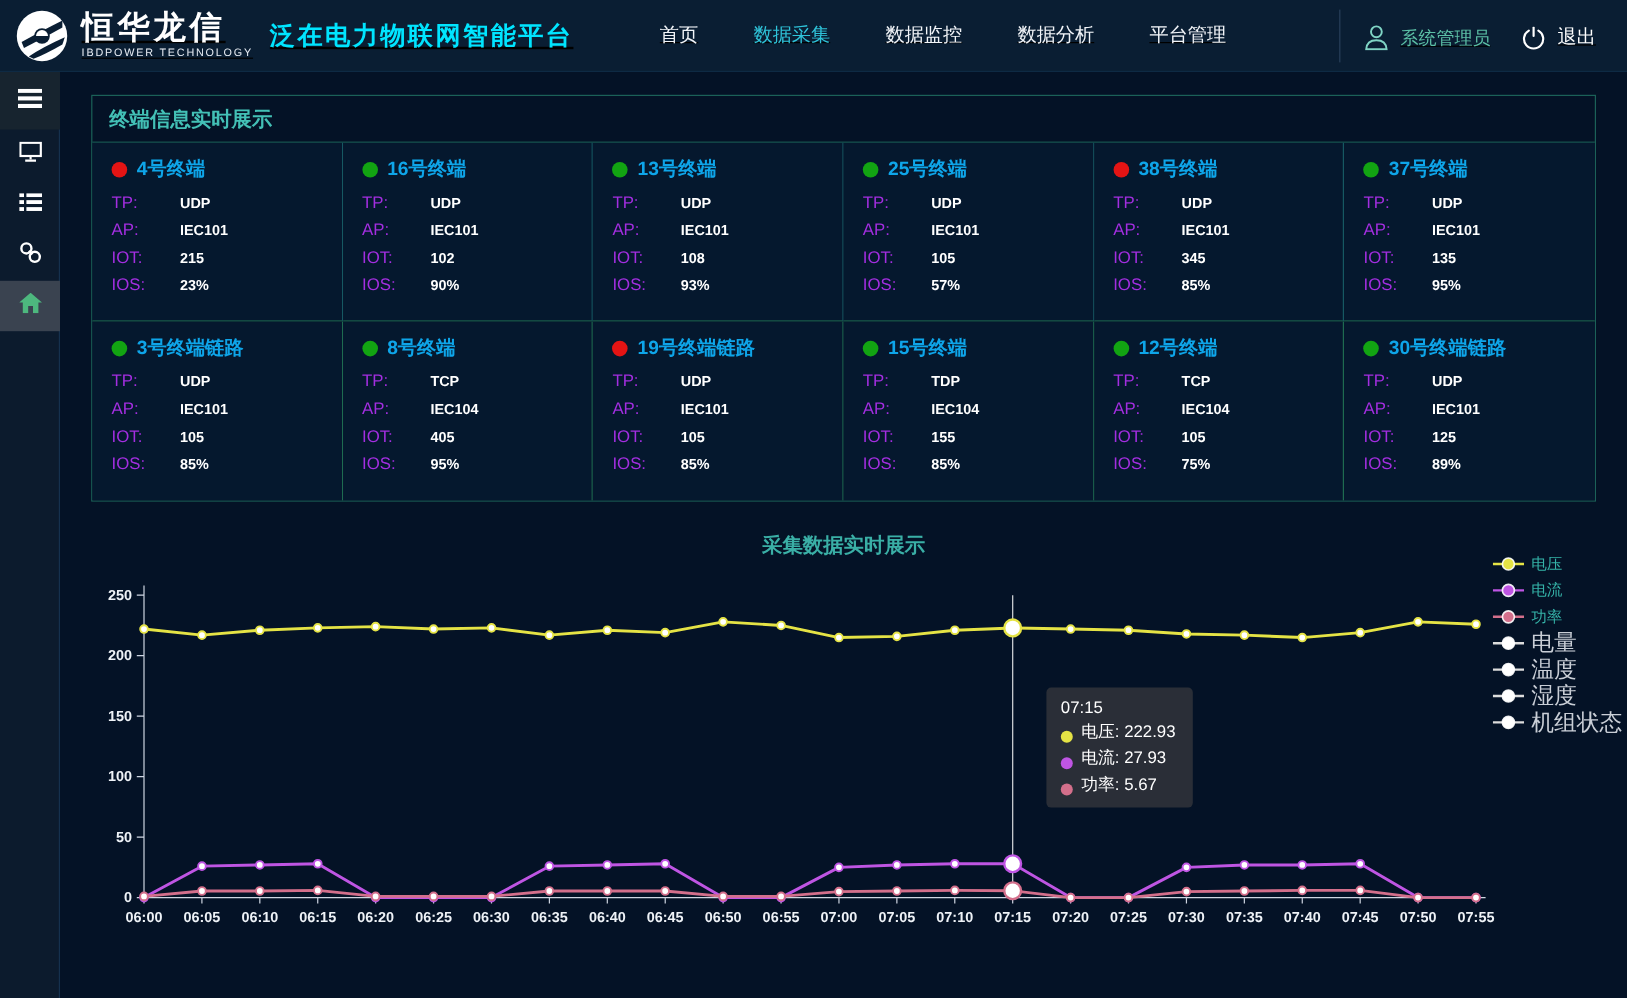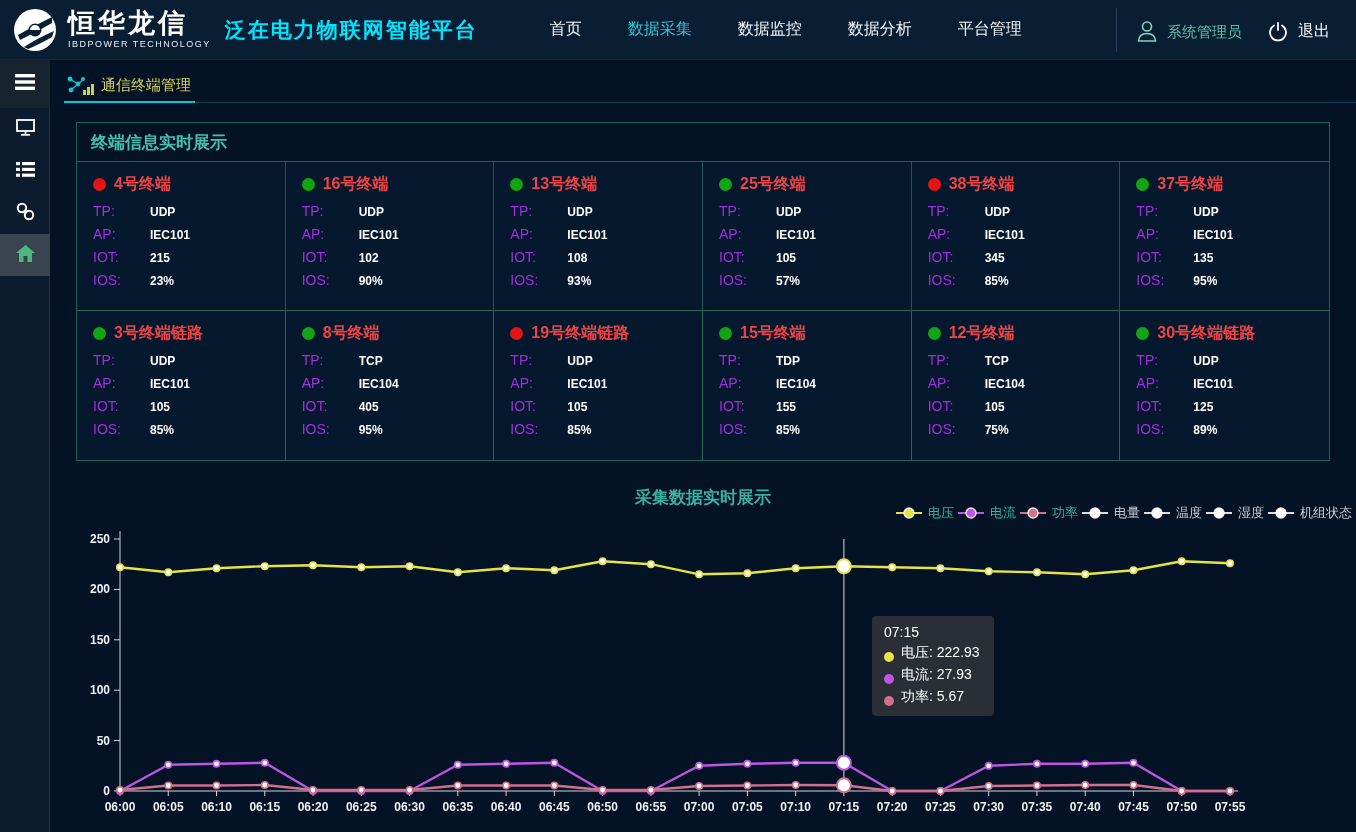--- a/index.html
+++ b/index.html
@@ -1,21 +1,21 @@
 <!DOCTYPE html>
 <html><head>
 <meta charset="utf-8">
 <style>
   * { margin:0; padding:0; box-sizing:border-box; }
   html,body { width:1356px; height:832px; overflow:hidden; background:#041226;
     font-family:"Liberation Sans","DejaVu Sans",sans-serif; }
 
   
   .header { position:absolute; left:0; top:0; width:1356px; height:60px;
-    background:#0a1e33; display:flex; align-items:center; border-bottom:1px solid #0e2a44; z-index:5; }
+    background:#0a1e33; display:flex; align-items:center; border-bottom:1px solid #0e2a44; z-index:5;text-decoration:underline; }
   .logo-wrap { display:flex; align-items:center; padding-left:12px; }
   .logo-mark { width:46px; height:46px; margin-right:10px; }
   .logo-text-block { line-height:1; }
   .logo-title { color:#ffffff; font-size:27px; font-weight:bold; letter-spacing:3px; }
   .logo-sub { color:#e8edf4; font-size:9px; letter-spacing:1.5px; margin-top:3px; }
   .platform-title { color:#00e5ff; font-size:21px; font-weight:bold; margin-left:14px; letter-spacing:2px; }
   .nav { display:flex; margin-left:72px; gap:46px; }
   .nav-item { color:#f2f5f9; font-size:16px; cursor:pointer; white-space:nowrap; }
   .nav-item.active { color:#2fc4da; }
   .header-right { margin-left:auto; display:flex; align-items:flex-end; gap:10px;
@@ -41,33 +41,33 @@
   .panel { margin:19px 26px 0 26px; border:1px solid #1b6158; }
   .panel-header { height:39px; line-height:39px; padding-left:14px; color:#43c0b6;
     font-size:17px; font-weight:bold; border-bottom:1px solid #1b6158; }
   .terminal-grid { display:grid; grid-template-columns:repeat(6,1fr); }
   .card { height:149px; padding:12px 0 0 16px; background:#05182e; }
   .card.row1 { border-right:1px solid #165862; border-bottom:1px solid #1e6b50; }
   .card.row2 { border-right:1px solid #1e6b50; }
   .card:nth-child(6n) { border-right:none; }
   .card-title { display:flex; align-items:center; gap:8px; margin-bottom:8px; }
   .dot { width:13px; height:13px; border-radius:50%; display:inline-block; }
-  .terminal-name { color:#ef4444; font-size:16px; font-weight:bold; }
+  .terminal-name { color:#0ea5e9; font-size:16px; font-weight:bold; }
   .field { display:flex; margin-top:7px; align-items:baseline; }
   .flabel { color:#a32ee0; font-size:14px; width:42px; }
   .fvalue { color:#ffffff; font-size:12px; font-weight:bold;margin-left:15px; }
 
   .chart-title { margin-top:25px; text-align:center; color:#3aafa6; font-size:17px; font-weight:bold; }
   .chart-wrap { position:relative; margin-top:12px; width:1306px; height:316px; }
   .chart-svg { position:absolute; left:0; top:0; }
 
-  .legend { position:absolute; top:-17px; right:4px; display:flex; flex-direction:row; gap:4px; }
+  .legend { position:absolute; top:-17px; right:4px; display:flex; flex-direction:column; gap:4px; }
   .legend-item { display:flex; align-items:center; gap:6px; cursor:pointer; height:18px; }
   .legend-label-on { color:#35b3a8; font-size:13px; }
-  .legend-label-off { color:#c9ced6; font-size:13px; }
+  .legend-label-off { color:#c9ced6; font-size:19px; }
 
   .tooltip { position:absolute; left:822px; top:95px; background:rgba(44,48,56,0.95);
     border-radius:4px; padding:8px 14px 10px 12px; color:#ffffff; z-index:6; white-space:nowrap; }
   .tooltip-time { font-size:14px; margin-bottom:4px; }
   .tooltip-row { display:flex; align-items:flex-end; gap:7px; margin-top:4px; font-size:14px; }
   .tdot { width:10px; height:10px; border-radius:50%; display:inline-block; }
 </style>
 </head>
 <body>
 
@@ -145,37 +145,20 @@
     </div>
     <div class="side-item active">
       <span><svg width="19" height="17" viewBox="0 0 19 17">
           <path d="M9.5 0 L19 8 L16 8 L16 17 L11.5 17 L11.5 11 L7.5 11 L7.5 17 L3 17 L3 8 L0 8 Z" fill="#4db87e"></path>
         </svg></span>
     </div>
   </div>
 
 <div class="content">
 
-  <div class="breadcrumb-bar">
-    <div class="breadcrumb-tab">
-      <svg width="28" height="22" viewBox="0 0 28 22">
-        <line x1="4" y1="5" x2="12" y2="10" stroke="#19c3d6" stroke-width="1.4"></line>
-        <line x1="12" y1="10" x2="5" y2="16" stroke="#19c3d6" stroke-width="1.4"></line>
-        <line x1="12" y1="10" x2="17" y2="6" stroke="#19c3d6" stroke-width="1.4"></line>
-        <circle cx="4" cy="5" r="2.4" fill="#19c3d6"></circle>
-        <circle cx="12" cy="10" r="2.4" fill="#19c3d6"></circle>
-        <circle cx="5" cy="16" r="2.4" fill="#19c3d6"></circle>
-        <circle cx="17" cy="5" r="2" fill="#19c3d6"></circle>
-        <rect x="17" y="16" width="3" height="5" fill="#c8d24a"></rect>
-        <rect x="21" y="13" width="3" height="8" fill="#c8d24a"></rect>
-        <rect x="25" y="10" width="3" height="11" fill="#c8d24a"></rect>
-      </svg>
-      <span class="breadcrumb-label">通信终端管理</span>
-    </div>
-  </div>
 
   <div class="panel">
     <div class="panel-header">终端信息实时展示</div>
     <div class="terminal-grid">
         <div class="card row1">
           <div class="card-title">
             <span class="dot" style="background:#e41414"></span>
             <span class="terminal-name">4号终端</span>
           </div>
           <div class="field">

